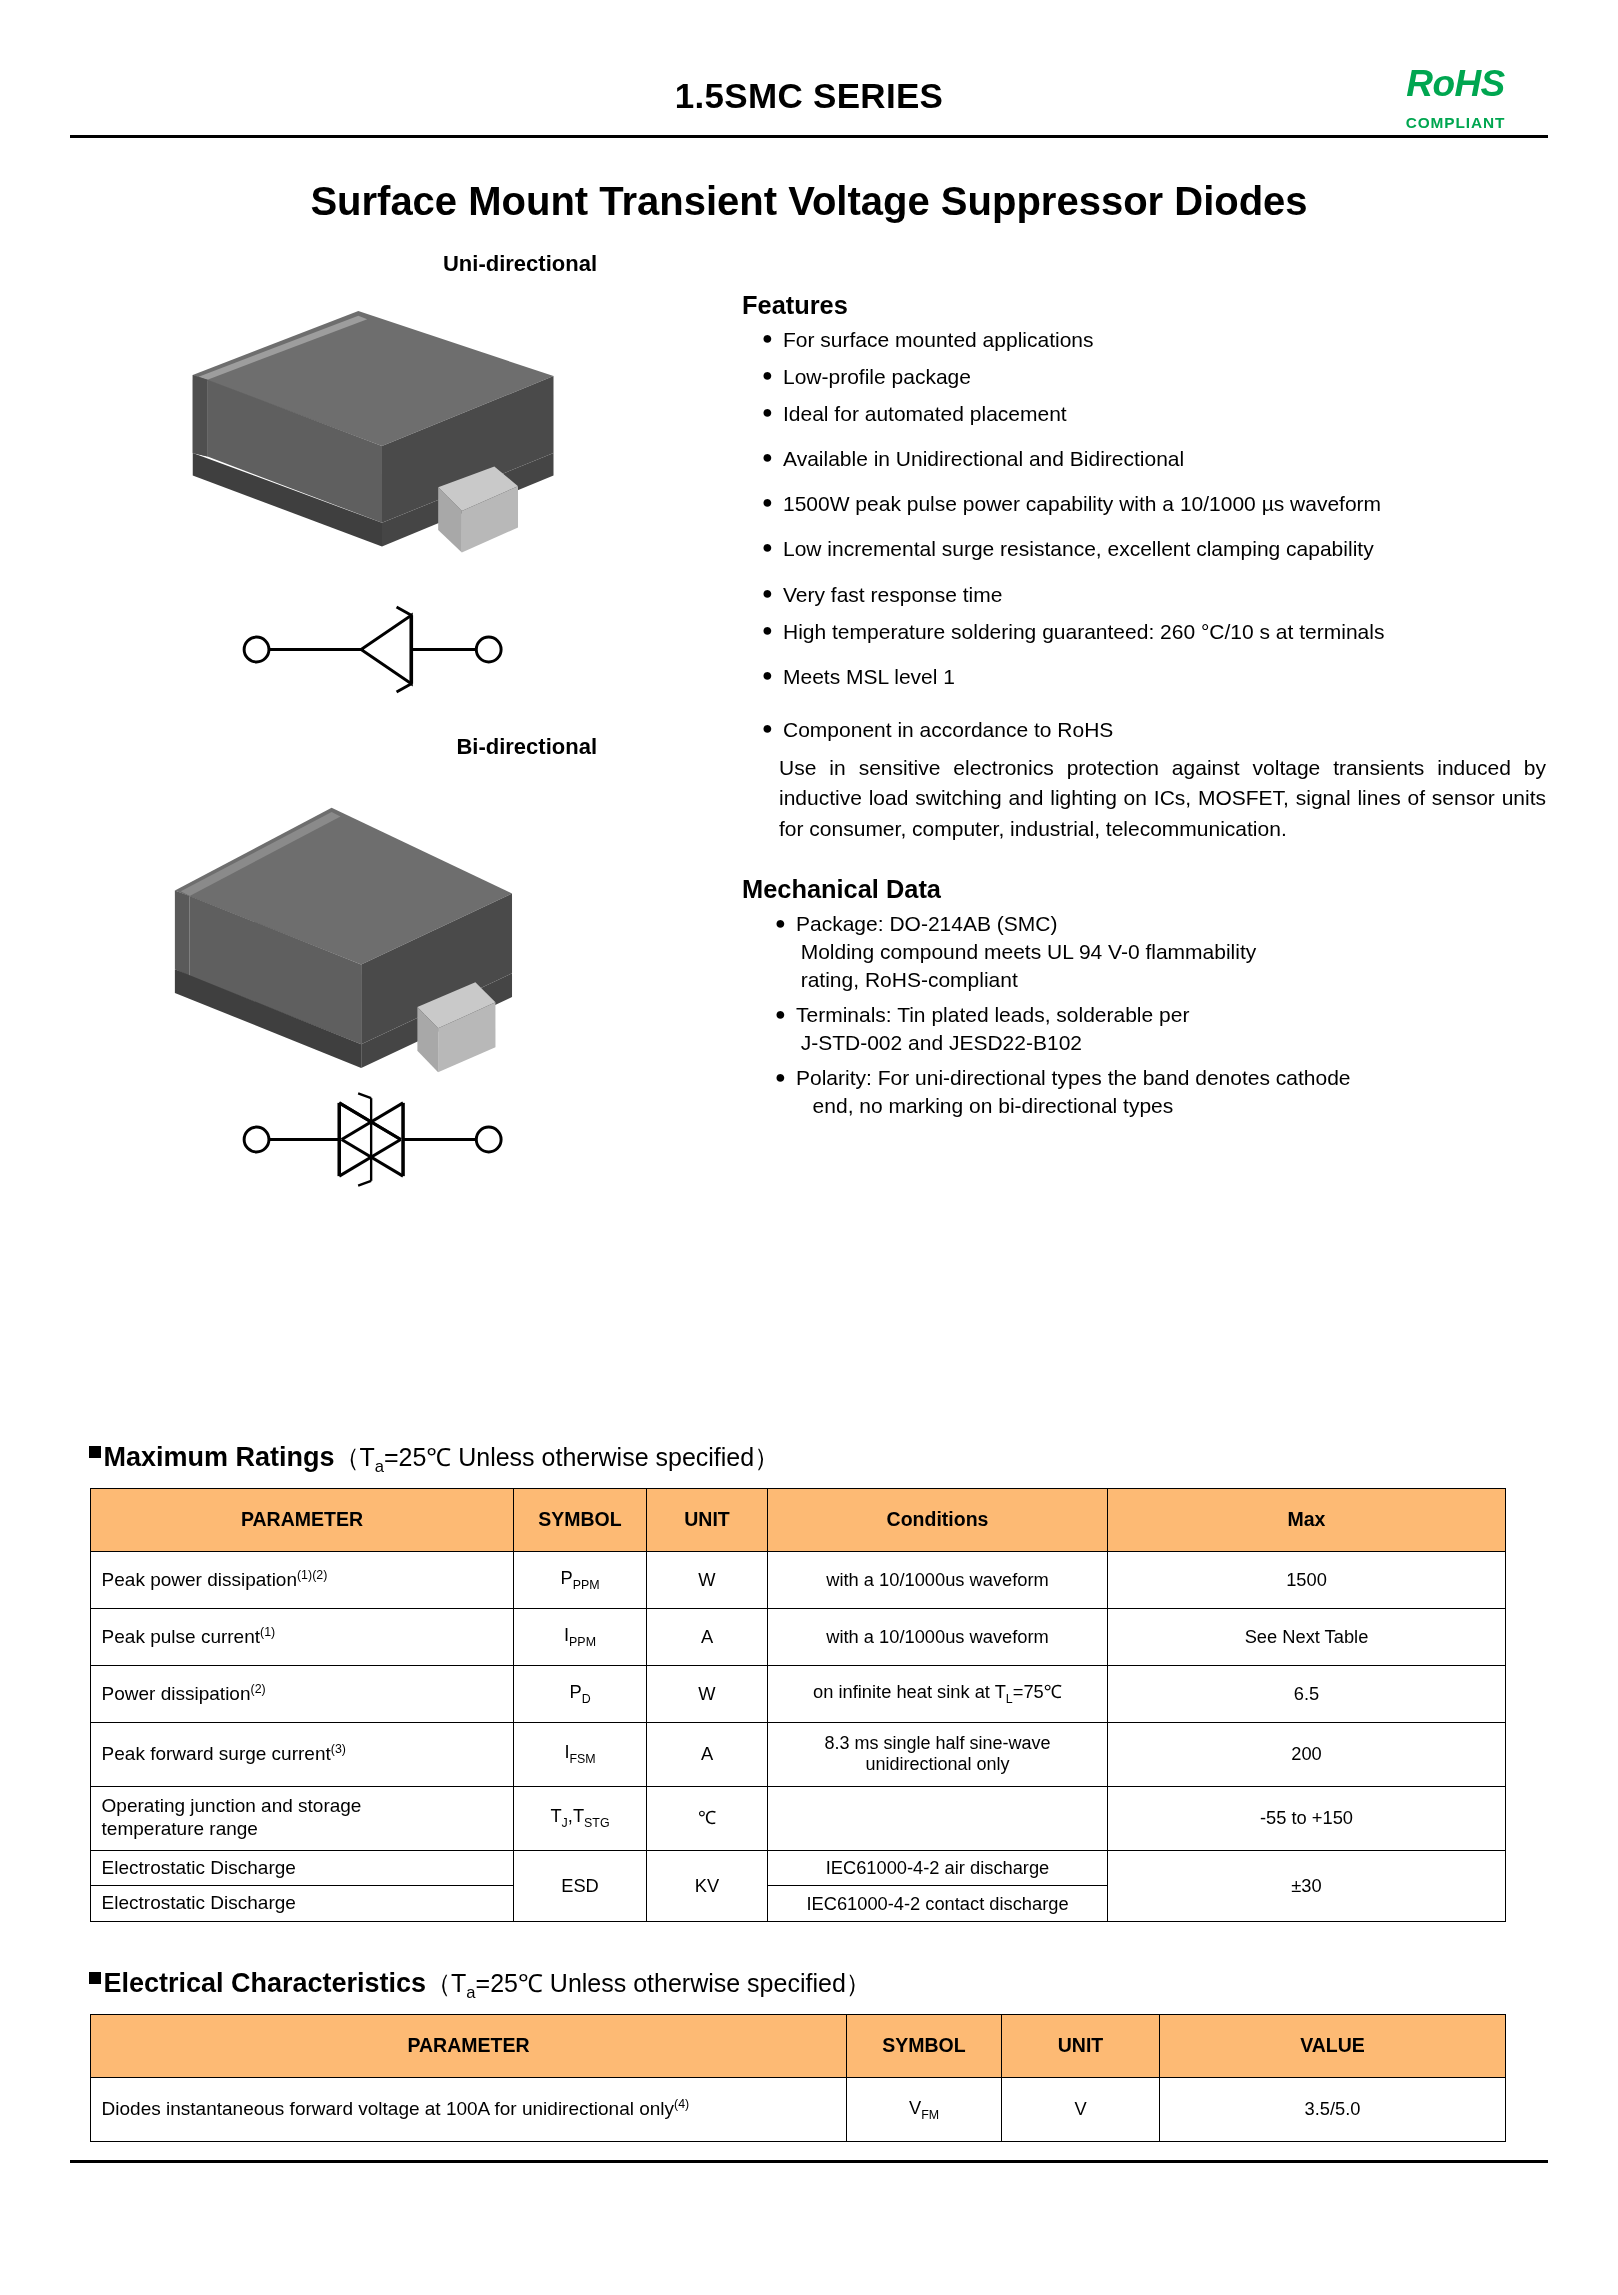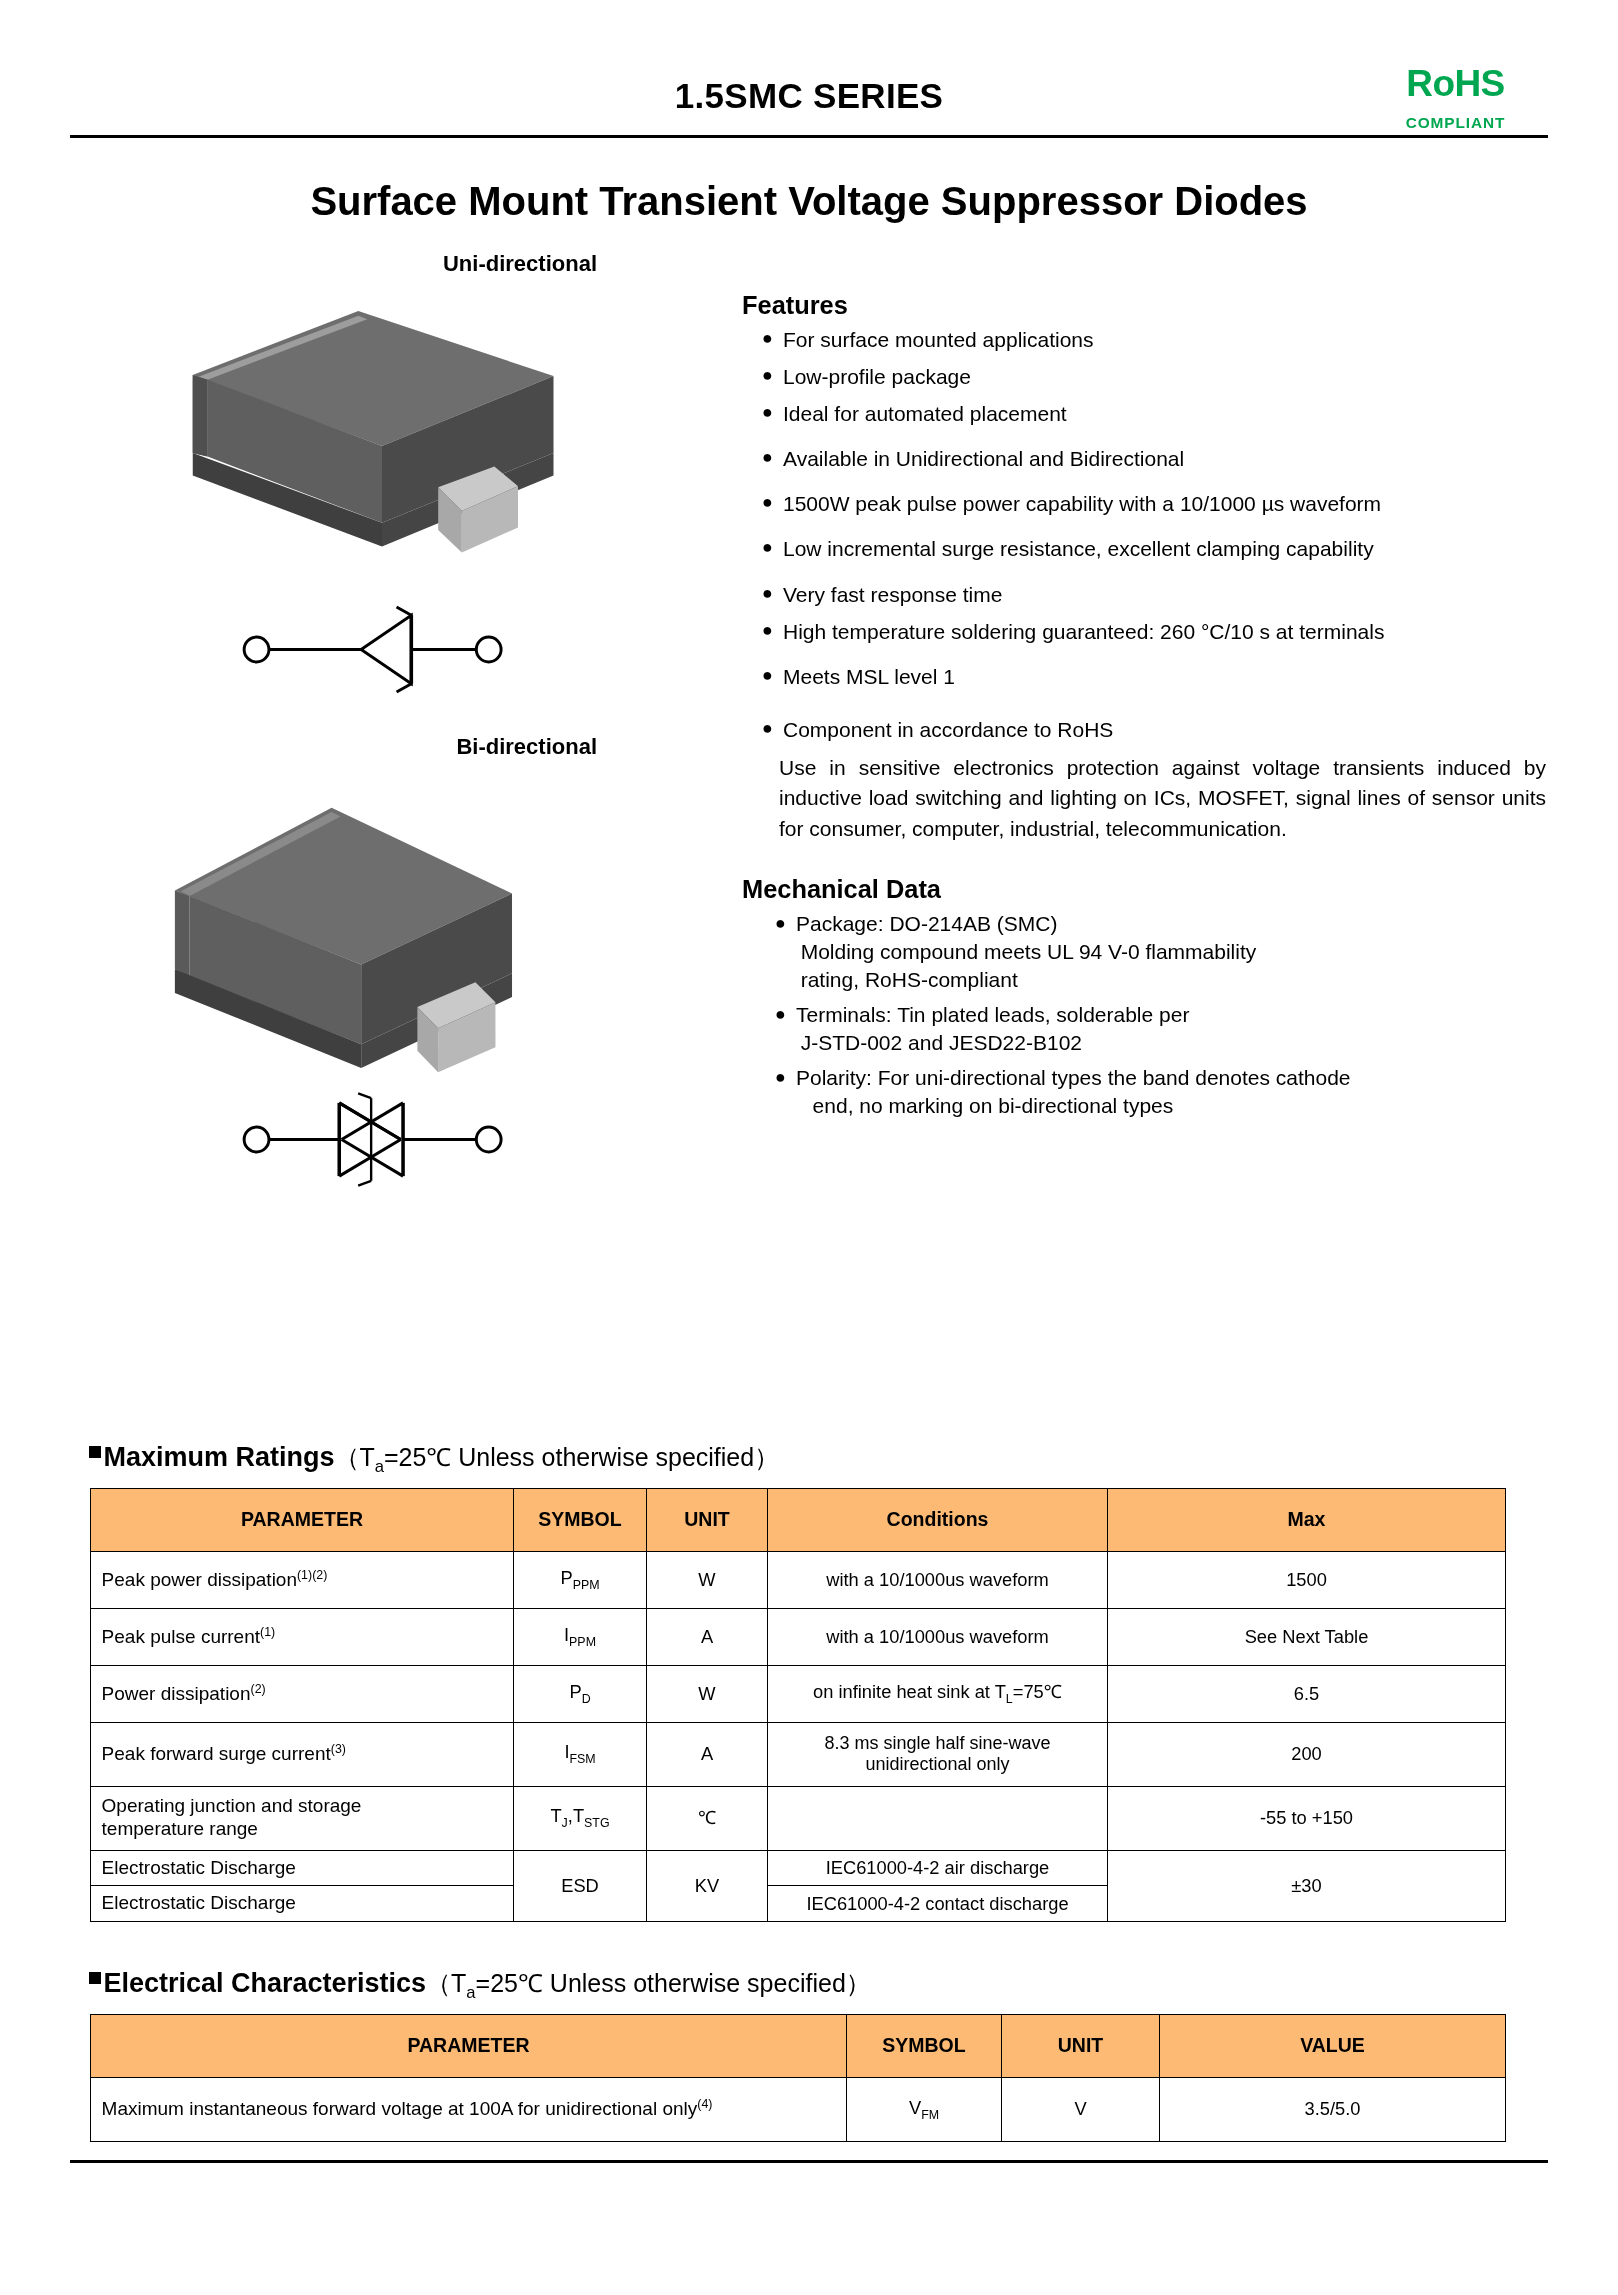--- a/index.html
+++ b/index.html
@@ -42,20 +42,21 @@
     top: 65px;
     width: 177px;
     text-align: center;
     line-height: 1;
   }
   .rohs-main {
     font-size: 37px;
     font-weight: bold;
     color: #00a650;
     letter-spacing: -0.6px;
+    font-style: italic;
   }
   .rohs-sub {
     margin-top: 13px;
     font-size: 15.4px;
     font-weight: bold;
     color: #00a650;
     letter-spacing: 0.9px;
   }
   .rule-top {
     position: absolute;
@@ -447,21 +448,21 @@
     <thead>
       <tr>
         <th>PARAMETER</th>
         <th>SYMBOL</th>
         <th>UNIT</th>
         <th>VALUE</th>
       </tr>
     </thead>
     <tbody>
       <tr class="h-two">
-        <td class="param"><span>Maximum instantaneous forward voltage at 100A for unidirectional only</span><sup class="fn">(4)</sup></td>
+        <td class="param"><span>Diodes instantaneous forward voltage at 100A for unidirectional only</span><sup class="fn">(4)</sup></td>
         <td><span>V</span><sub class="sb">FM</sub></td>
         <td>V</td>
         <td>3.5/5.0</td>
       </tr>
     </tbody>
   </table>
 
   <div class="rule-bot"></div>
 
 </div>

